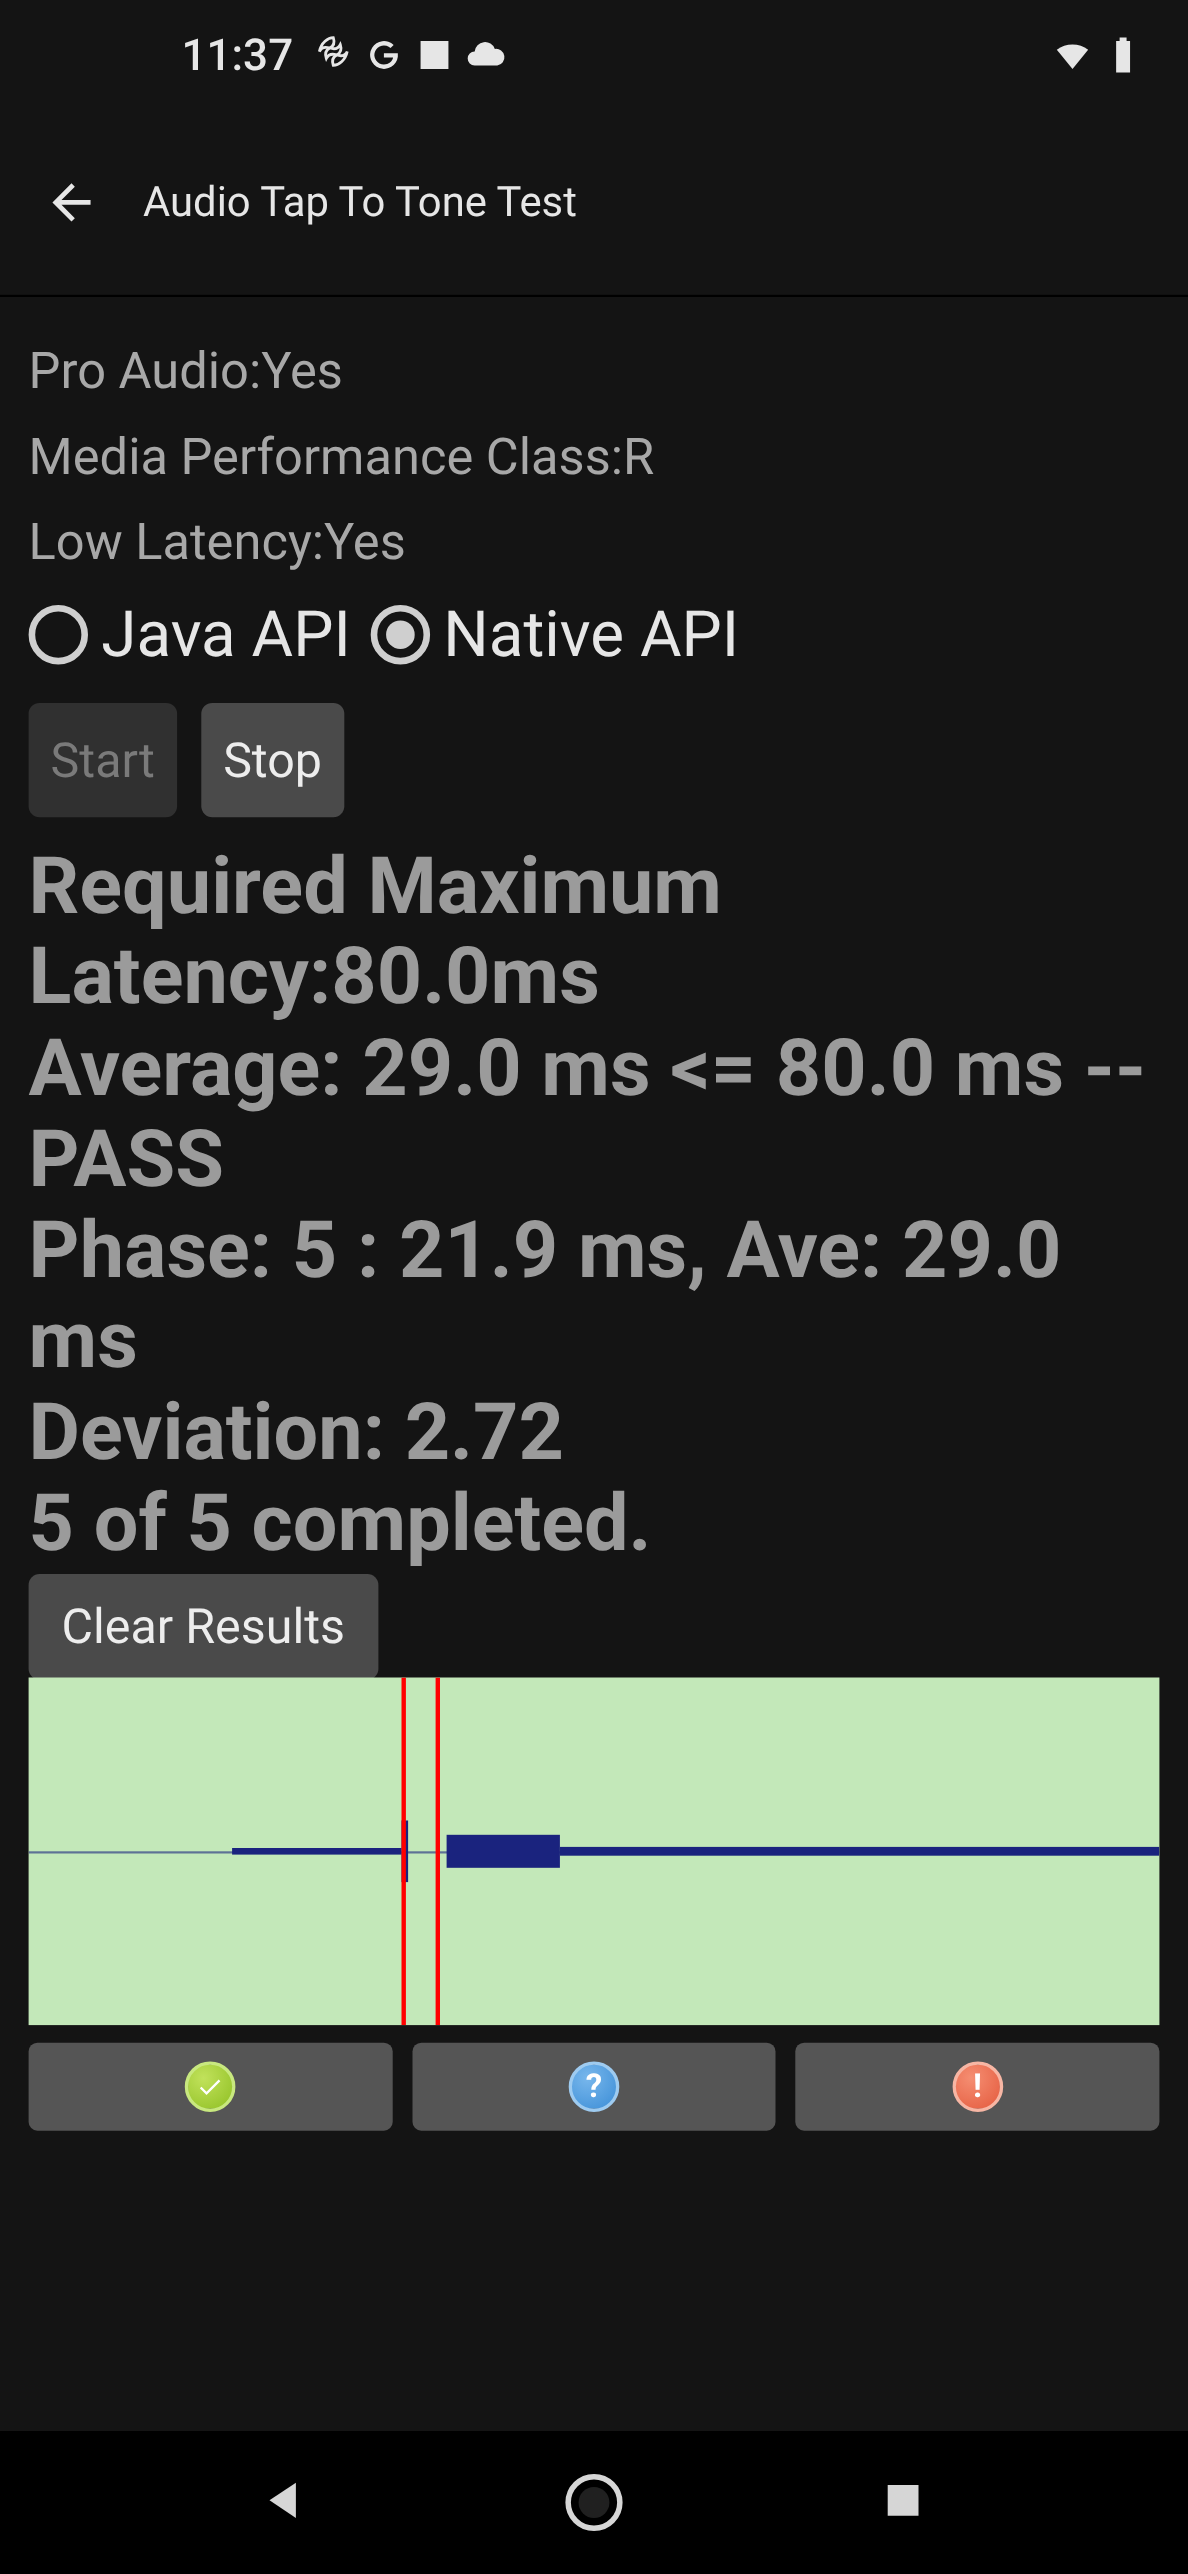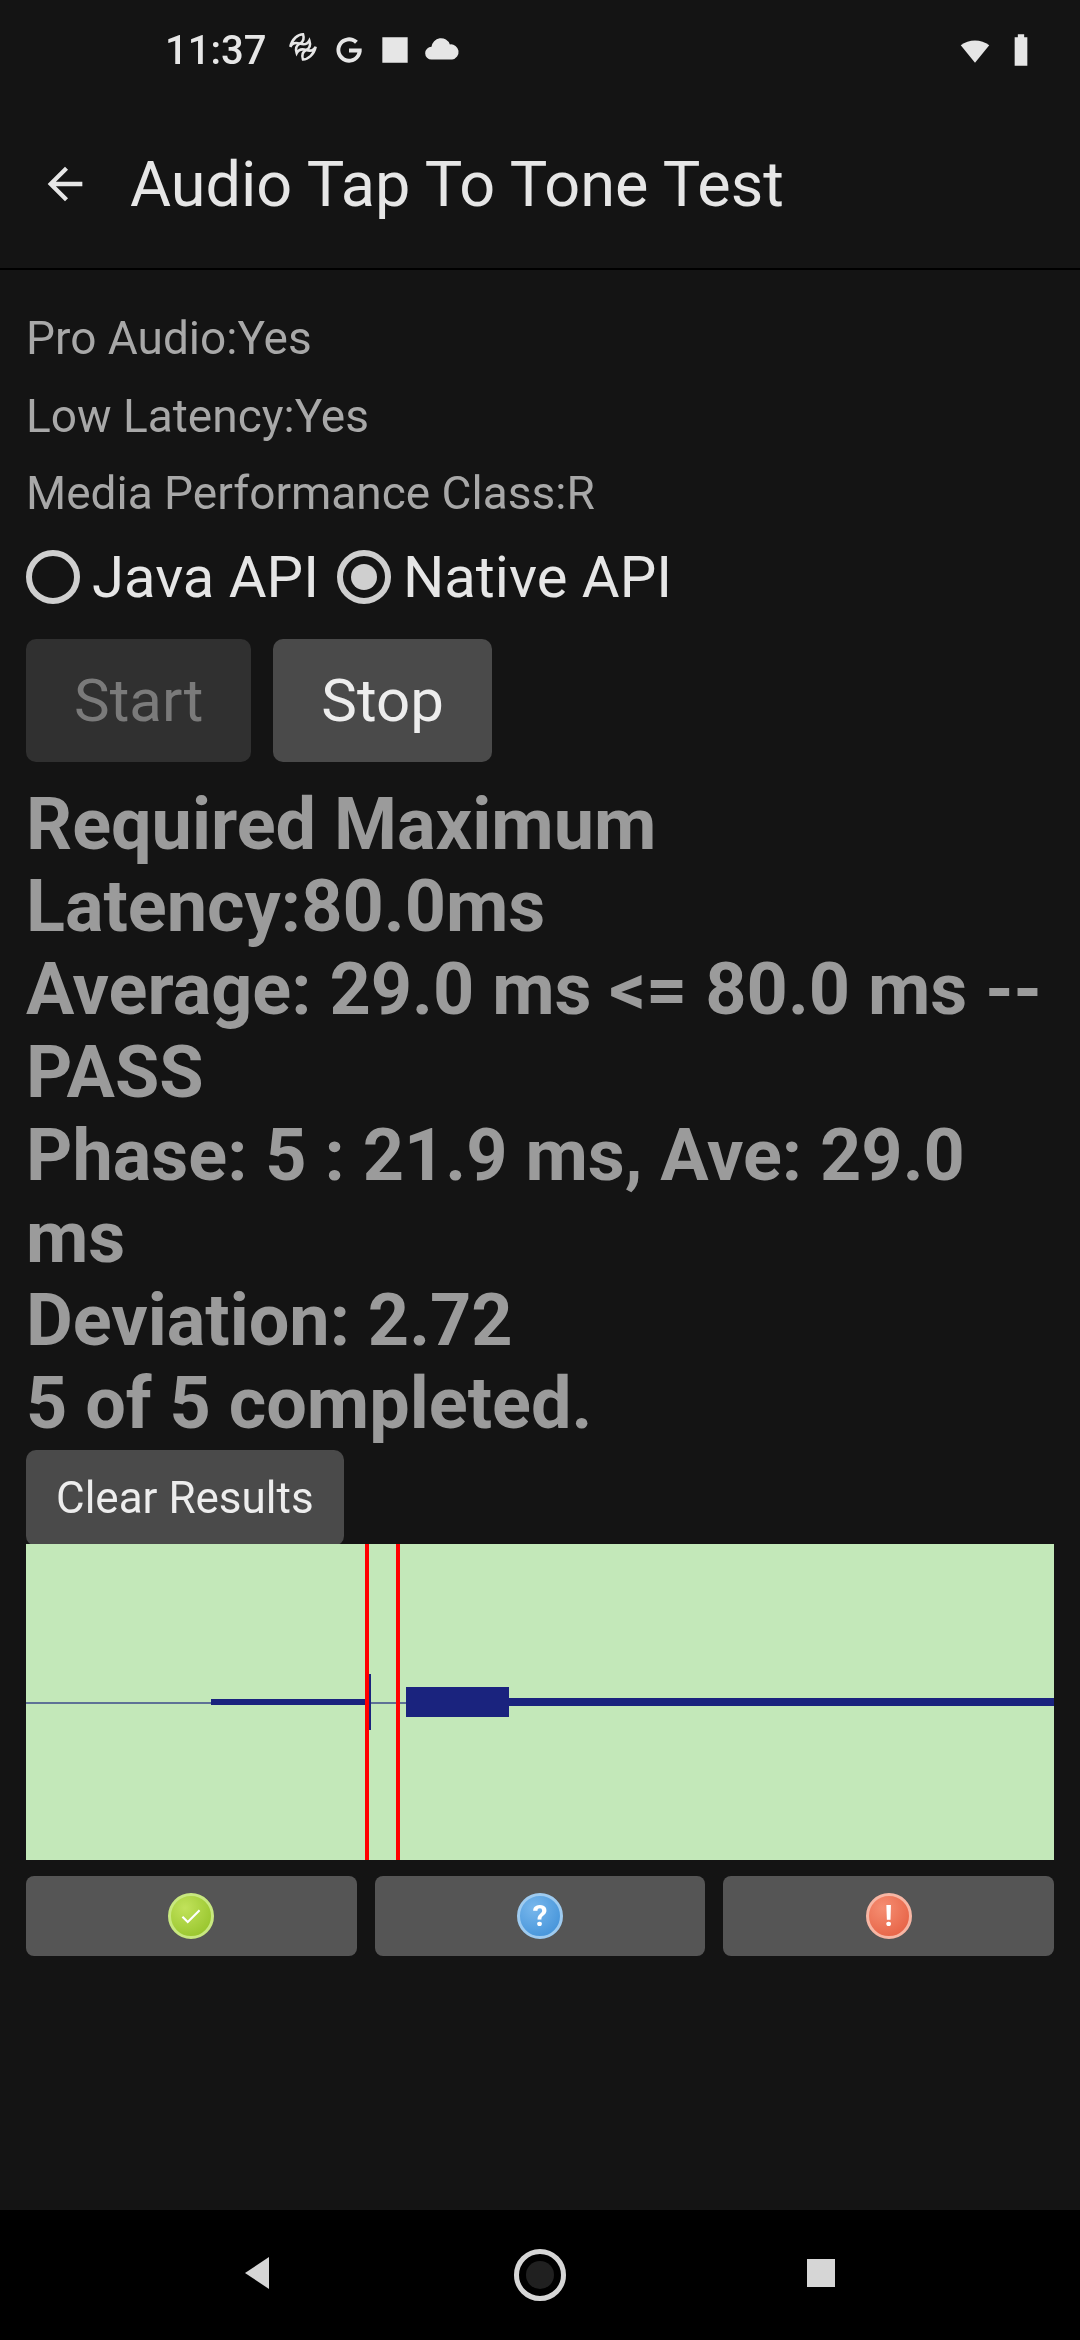--- a/index.html
+++ b/index.html
@@ -81,21 +81,21 @@
   }
   .back-btn {
     width: 130px;
     height: 100%;
     display: flex;
     align-items: center;
     justify-content: center;
   }
   .back-btn svg { width: 52px; height: 52px; fill: var(--text-primary); }
   .app-title {
-    font-size: 63px;
+    font-size: 38px;
     font-weight: 400;
     text-align: right;
   }
 
   
   .content {
     padding: 20px 26px 0 26px;
     display: flex;
     flex-direction: column;
   }
@@ -140,23 +140,23 @@
     color: var(--text-primary);
   }
 
   
   .btn-row {
     display: flex;
     gap: 22px;
     margin: 10px 0 22px 0;
   }
   .btn {
-    padding: 26px 48px;
+    padding: 26px 20px;
     border-radius: 10px;
-    font-size: 60px;
+    font-size: 44px;
     background: var(--btn-bg);
     color: var(--btn-text);
   }
   .btn.disabled {
     background: var(--btn-bg-disabled);
     color: var(--btn-text-disabled);
   }
   .btn.small { padding: 22px 30px; font-size: 44px; margin-top: 28px; }
 
   
@@ -328,24 +328,24 @@
     </div>
     <div class="app-title">Audio Tap To Tone Test</div>
   </div>
 
   <div class="content">
 
     <div class="info-line">
       <span>Pro Audio:</span><span>Yes</span>
     </div>
     <div class="info-line">
+      <span>Media Performance Class:</span><span>R</span>
+    </div>
+    <div class="info-line">
       <span>Low Latency:</span><span>Yes</span>
-    </div>
-    <div class="info-line">
-      <span>Media Performance Class:</span><span>R</span>
     </div>
 
     <div class="radio-row">
       <div class="radio">
         <div class="radio-circle"></div>
         <div class="radio-label">Java API</div>
       </div>
       <div class="radio">
         <div class="radio-circle selected"></div>
         <div class="radio-label">Native API</div>

